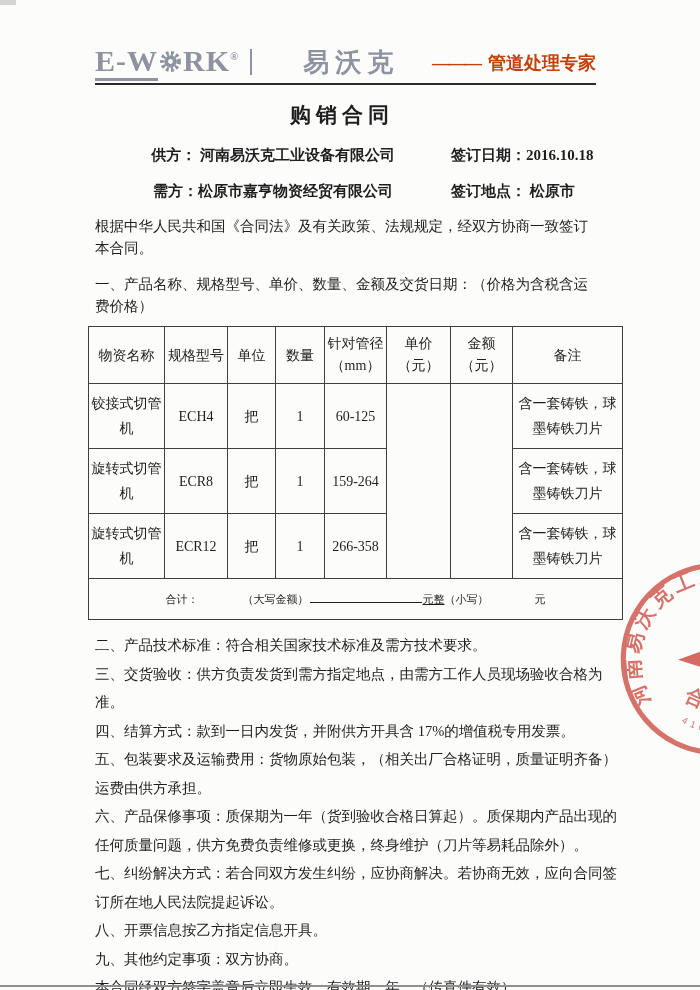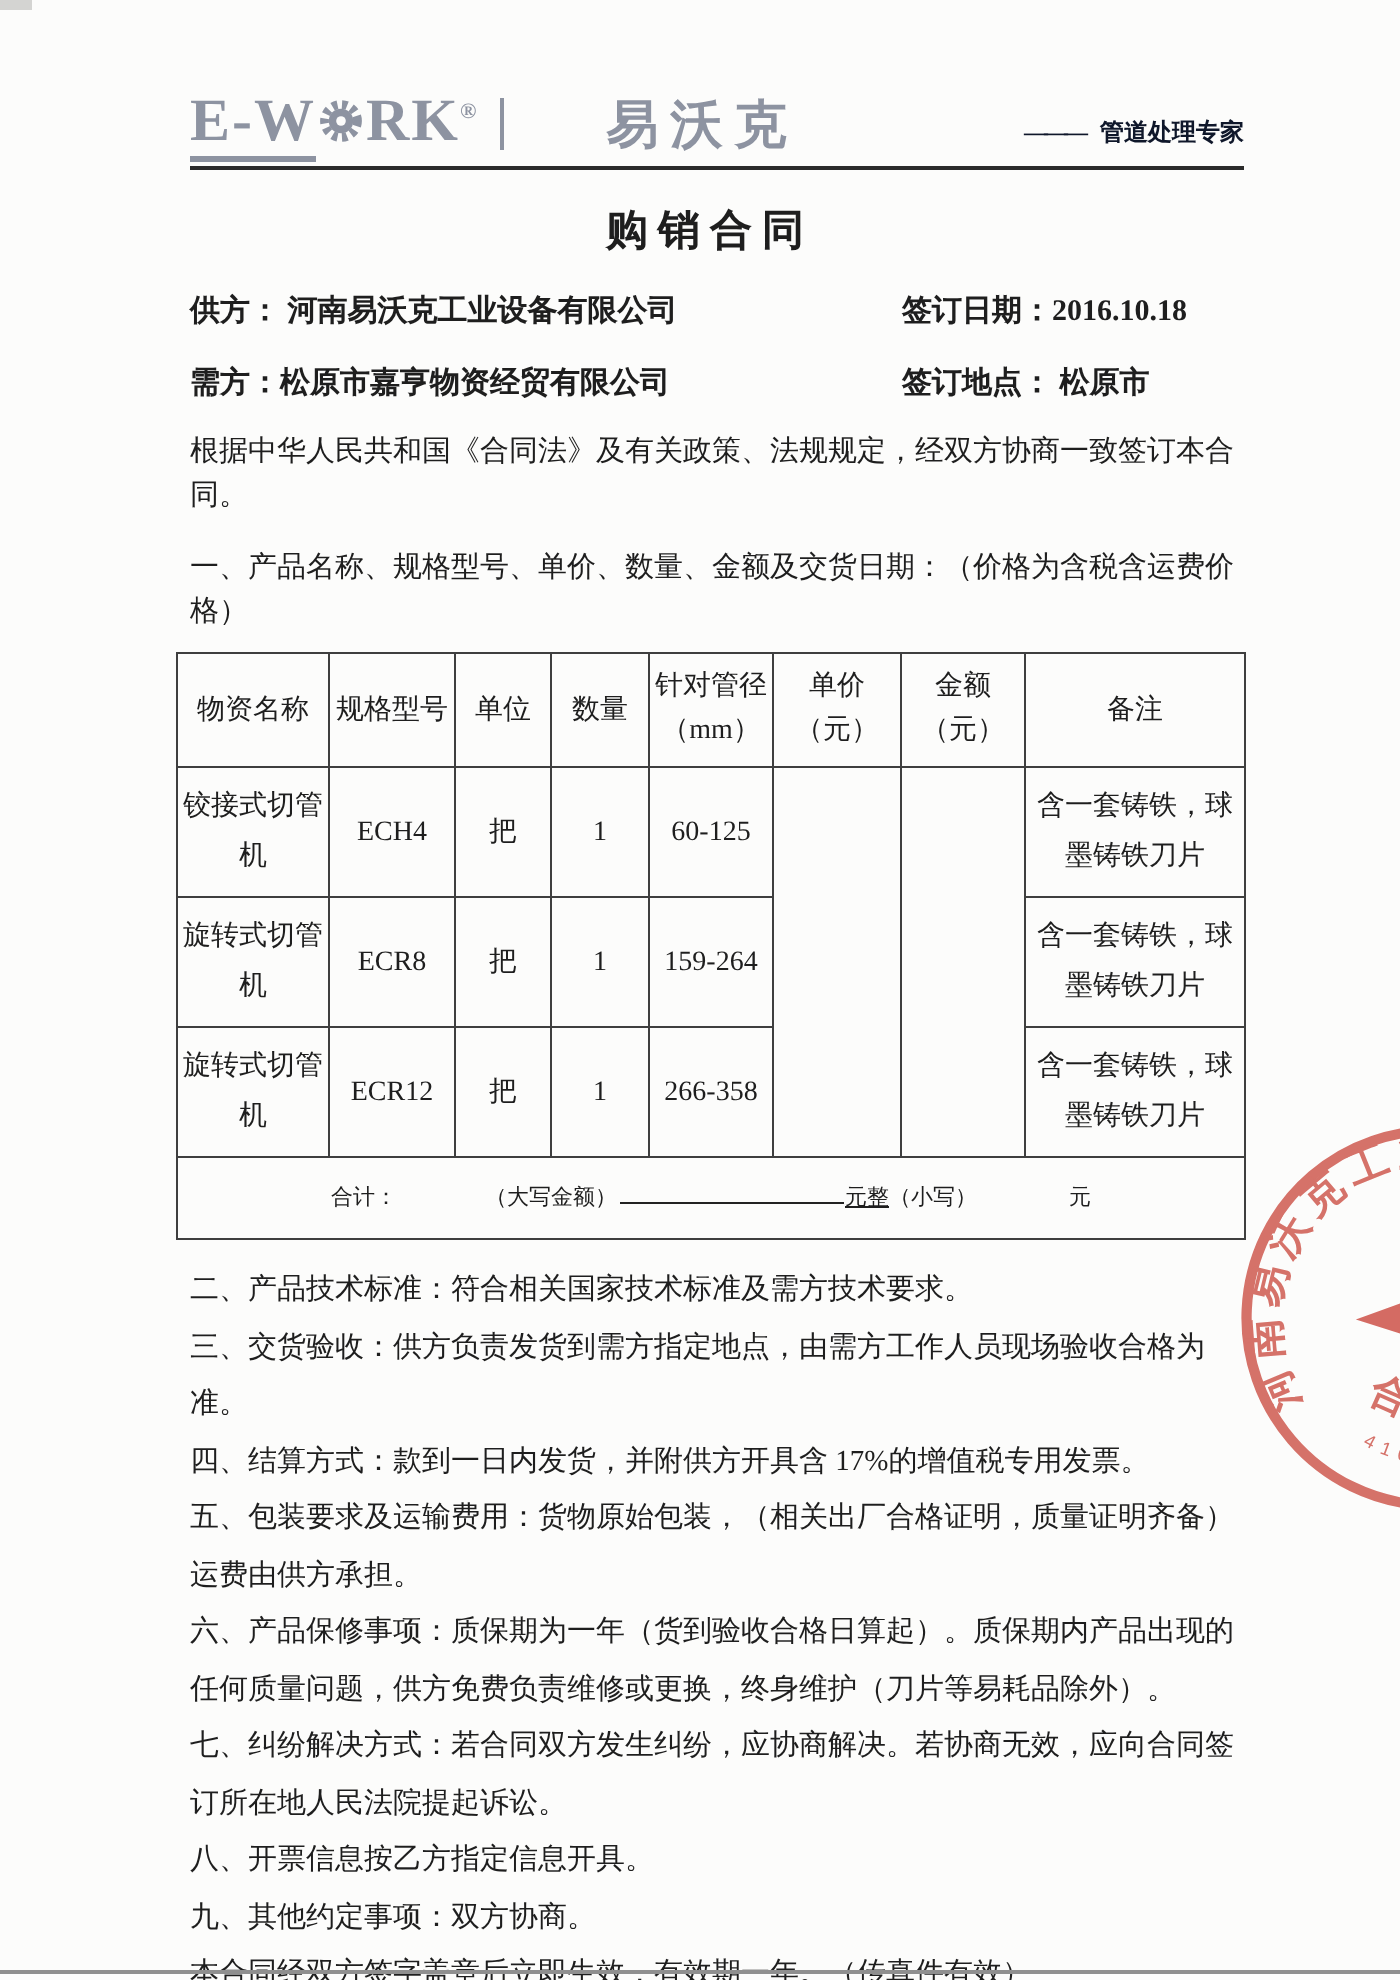--- a/index.html
+++ b/index.html
@@ -2,43 +2,43 @@
 <html><head>
 <meta charset="utf-8">
 <style>
   html,body { margin:0; padding:0; background:#e9e9e7; }
   .page {
     position:relative; width:700px; height:990px; overflow:hidden;
     background:#fcfcfb;
     font-family:"Liberation Serif","DejaVu Serif",serif;
     color:#1e1e1e;
     box-sizing:border-box;
-    padding:46px 78px 0 88px;
+    padding:46px 104px 0 88px;
   }
   
   .scan-bottom { position:absolute; left:0; right:0; bottom:3px; height:2px; background:#8f8f8f; }
   .scan-corner { position:absolute; left:0; top:0; width:16px; height:5px; background:#d4d4d2; }
 
   
   .brandbar { display:flex; justify-content:space-between; align-items:flex-end;
     border-bottom:2px solid #2b2b2b; padding-bottom:5px; margin-left:7px; }
   .logo { display:flex; align-items:center; color:#8d93a1; }
   .logo-en { font-weight:bold; font-size:30px; letter-spacing:1px; line-height:1; }
   .logo-en .ew { border-bottom:3px solid #8d93a1; padding-bottom:1px; }
   .logo-en sup { font-size:11px; vertical-align:super; }
   .gear { display:inline-block; vertical-align:-2px; margin:0 1px; }
   .logo-sep { display:inline-block; width:2px; height:26px; background:#8d93a1; margin:0 9px 0 11px; }
   .logo-cn { font-family:"Liberation Sans","DejaVu Sans",sans-serif; font-weight:600;
     font-size:26px; letter-spacing:6px; color:#8d93a1; line-height:1;margin-left:42px; }
-  .tagline { font-size:12px; font-weight:bold; color:#0f172a; padding-bottom:3px; white-space:nowrap; }
+  .tagline { font-size:18px; font-weight:bold; color:#c2410c; padding-bottom:3px; white-space:nowrap; }
   .tagline .dash { letter-spacing:-2px; margin-right:8px; }
 
   .doc-title { text-align:center; font-size:21px; font-weight:bold; letter-spacing:5px; margin-top:16px; }
 
-  .meta-row { display:flex; margin-left:7px; margin-top:17px; font-size:15px; font-weight:bold; }
+  .meta-row { display:flex; margin-left:7px; margin-top:17px; font-size:15px; font-weight:bold;text-align:center; }
   .meta-left { flex:0 0 356px; }
   .para { margin:14px 4px 0 7px; font-size:14.5px; line-height:22px; }
 
   
   table.items { border-collapse:collapse; width:534px; margin-top:9px; font-size:14px;
     table-layout:fixed; }
   table.items th, table.items td { border:1px solid #3f3f3f; font-weight:normal;
     text-align:center; vertical-align:middle; padding:2px; line-height:25px; }
   table.items thead th { height:52px; }
   table.items td.datacell { height:60px; }

